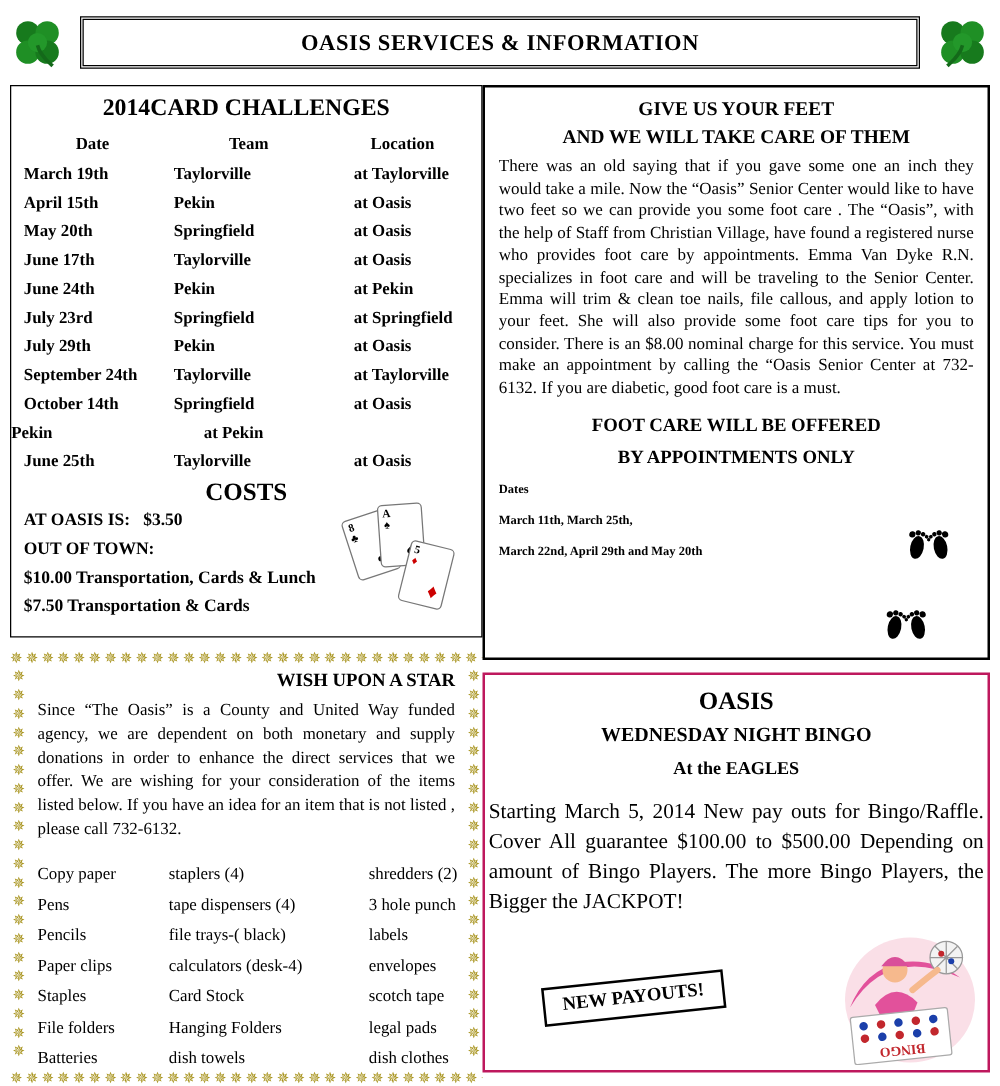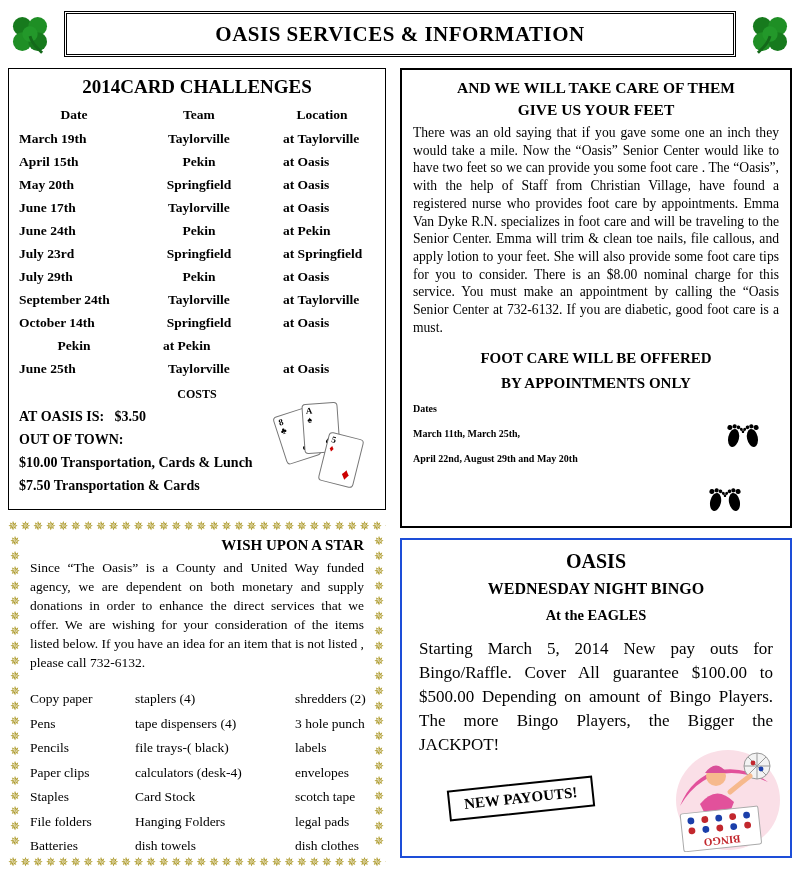--- a/index.html
+++ b/index.html
@@ -8,38 +8,38 @@
     width:800px; height:869px; background:#fff; color:#000; overflow:hidden;
     font-family:"Liberation Serif","DejaVu Serif",serif;
   }
   .page { padding:10px 8px 0 8px; }
 
   
   .header { display:flex; align-items:center; gap:12px; height:48px; margin-bottom:10px; }
   .sham { width:44px; height:44px; flex:0 0 auto; }
   .title-box {
     flex:1; border:3px double #000; text-align:center; padding:8px 0 7px;
-    font-size:21px; font-weight:bold; letter-spacing:.5px;
+    font-size:18px; font-weight:bold; letter-spacing:.5px;
   }
 
   
-  .cols { display:flex; gap:14px; }
+  .cols { display:flex; }
   .left  { width:378px; flex:0 0 auto; }
   .right { flex:1; }
 
   
   .card-box { border:1.5px solid #000; height:442px; position:relative; padding:5px 0 0; }
   .cc-title { text-align:center; font-weight:bold; font-size:19px; margin:2px 0 5px; }
   .t-head,.t-row { display:grid; grid-template-columns:130px 120px 1fr; }
   .t-cell { font-weight:bold; font-size:13.5px; line-height:23px; white-space:nowrap; }
   .t-head .t-cell { line-height:24px; text-align:center; }
   .t-row .c0 { padding-left:10px; }
-  .t-row .c1 { text-align:center; }
+  .t-row .c1 { }
   .t-row .c2 { padding-left:24px; }
-  .costs-heading { text-align:center; font-weight:bold; font-size:12px; margin-top:3px; line-height:22px; }
+  .costs-heading { text-align:center; font-weight:bold; font-size:20px; margin-top:3px; line-height:22px; }
   .cost-line { font-weight:bold; font-size:14px; padding-left:10px; line-height:23px; white-space:pre-wrap; }
 
   .cards-cluster { position:absolute; right:16px; top:332px; width:92px; height:100px; }
   .pcard { position:absolute; width:36px; height:50px; background:#fff; border:1px solid #777; border-radius:4px; }
   .pcard .corner { position:absolute; top:2px; left:3px; font-size:9px; line-height:9px; font-weight:bold; text-align:center; }
   .pcard .corner span { display:block; }
   .pcard .pip { position:absolute; bottom:3px; right:5px; font-size:16px; line-height:16px; }
   .pc0 { left:2px;  top:10px; transform:rotate(-18deg); }
   .pc1 { left:26px; top:2px;  transform:rotate(-4deg); }
   .pc2 { left:46px; top:34px; transform:rotate(14deg); }
@@ -63,21 +63,21 @@
   .feet-h { text-align:center; font-weight:bold; font-size:15.5px; line-height:22px; }
   .feet-para { font-size:13.6px; line-height:17.7px; text-align:justify; margin-top:3px; }
   .offer { text-align:center; font-weight:bold; font-size:15px; line-height:25px; }
   .offer1 { margin-top:10px; }
   .dates-line { font-weight:bold; font-size:10px; line-height:25px; }
   .feet-icon { position:absolute; }
   .feet1 { right:26px; top:348px; }
   .feet2 { right:44px; top:412px; }
 
   
-  .bingo-box { border:2px solid #1d4ed8; height:320px; margin-top:10px; padding:10px 17px; position:relative; }
+  .bingo-box { border:2px solid #be185d; height:320px; margin-top:10px; padding:10px 3px; position:relative; }
   .bingo-title { text-align:center; font-weight:bold; font-size:20px; }
   .bingo-sub   { text-align:center; font-weight:bold; font-size:16px; margin-top:7px; }
   .bingo-venue { text-align:center; font-weight:bold; font-size:14.5px; margin-top:9px; }
   .bingo-addr  { text-align:center; font-weight:bold; font-size:14.5px; margin-top:9px; }
   .bingo-para  { font-size:17px; line-height:24px; margin-top:13px; text-align:justify; }
   .stamp { position:absolute; left:46px; bottom:42px; transform:rotate(-6deg);
            border:2px solid #000; padding:5px 14px; font-weight:bold; font-size:15px; background:#fff; }
   .bingo-art { position:absolute; right:8px; bottom:4px; }
 </style>
 </head>
@@ -238,28 +238,28 @@
           <div class="star-col">✵✵✵✵✵✵✵✵✵✵✵✵✵✵✵✵✵✵✵✵✵</div>
         </div>
         <div class="star-row">✵✵✵✵✵✵✵✵✵✵✵✵✵✵✵✵✵✵✵✵✵✵✵✵✵✵✵✵✵✵✵✵✵✵✵</div>
       </div>
 
     </div>
 
     <div class="right">
 
       <div class="feet-box">
+        <div class="feet-h">GIVE US YOUR FEET</div>
         <div class="feet-h">AND WE WILL TAKE  CARE OF THEM</div>
-        <div class="feet-h">GIVE US YOUR FEET</div>
         <div class="feet-para">There was an old saying that if you gave some one an inch they would take a mile. Now the “Oasis” Senior Center would like to have two feet so we can provide you some foot care . The “Oasis”, with the help of Staff from Christian Village, have found a registered nurse who provides foot care by appointments. Emma Van Dyke R.N. specializes in foot care and will be traveling to the Senior Center. Emma will trim &amp; clean toe nails, file callous, and apply lotion to your feet. She will also provide some foot care tips for you to consider. There is an $8.00 nominal charge for this service. You must make an appointment by calling the “Oasis Senior Center at 732-6132. If you are diabetic, good foot care is a must.</div>
         <div class="offer offer1">FOOT CARE WILL BE OFFERED</div>
         <div class="offer">BY APPOINTMENTS ONLY</div>
         <div class="dates-line">Dates</div>
         <div class="dates-line">March 11th, March 25th,</div>
-        <div class="dates-line">April 22nd, August 29th and May 20th</div>
+        <div class="dates-line">March 22nd, April 29th and May 20th</div>
 
         <svg class="feet-icon feet1" width="42" height="36" viewBox="0 0 42 36" aria-hidden="true">
           <g fill="#000" transform="rotate(12 12 18)">
             <ellipse cx="12" cy="20" rx="5.4" ry="9.2"></ellipse>
             <circle cx="6.2" cy="10.5" r="2.5"></circle>
               <circle cx="10.6" cy="8.4" r="2.1"></circle>
             <circle cx="14.6" cy="8.6" r="1.8"></circle>
               <circle cx="17.8" cy="10" r="1.5"></circle>
               <circle cx="20" cy="12" r="1.2"></circle>
           </g>

